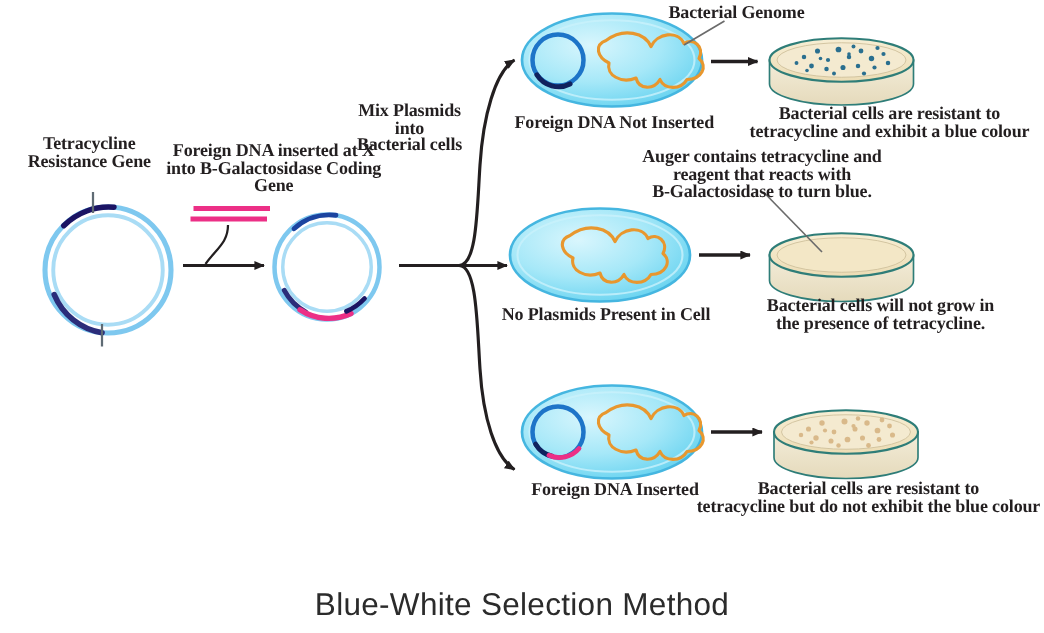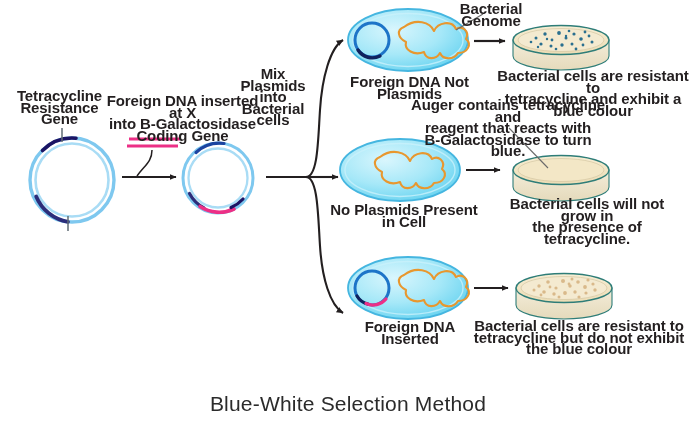--- a/index.html
+++ b/index.html
@@ -12,25 +12,26 @@
     width: 696px;
     height: 422px;
     background: #ffffff;
     overflow: hidden;
     font-family: "Liberation Sans", sans-serif;
     color: #231f20;
   }
   .lbl {
     position: absolute;
     font-weight: bold;
-    font-size: 15px;
+    font-size: 12px;
     line-height: 11.5px;
     color: #231f20;
     white-space: pre-line;
     letter-spacing: -0.1px;
+    font-family: Liberation Serif, serif;
   }
   .c { text-align: center; }
   svg.layer {
     position: absolute;
     left: 0; top: 0;
     width: 696px;
     height: 422px;
     overflow: visible;
   }
   #title {
@@ -230,21 +231,21 @@
   <div class="lbl c" style="left:232px; top:68px; width:82px;">Mix Plasmids
 into
 Bacterial cells</div>
 
   <div class="lbl c" style="left:436px; top:3px; width:110px;">Bacterial Genome</div>
 
   <div class="lbl c" style="left:408px; top:99px; width:200px;text-align:center;">Auger contains tetracycline and
 reagent that reacts with
 B-Galactosidase to turn blue.</div>
 
-  <div class="lbl c" style="left:332px; top:76px; width:155px;">Foreign DNA Not Plasmids</div>
+  <div class="lbl c" style="left:332px; top:76px; width:155px;">Foreign DNA Not Inserted</div>
 
   <div class="lbl c" style="left:490px; top:70px; width:206px;">Bacterial cells are resistant to
 tetracycline and exhibit a blue colour</div>
 
   <div class="lbl c" style="left:330px; top:204px; width:148px;">No Plasmids Present in Cell</div>
 
   <div class="lbl c" style="left:492px; top:198px; width:190px;">Bacterial cells will not grow in
 the presence of tetracycline.</div>
 
   <div class="lbl c" style="left:338px; top:321px; width:144px;">Foreign DNA Inserted</div>

